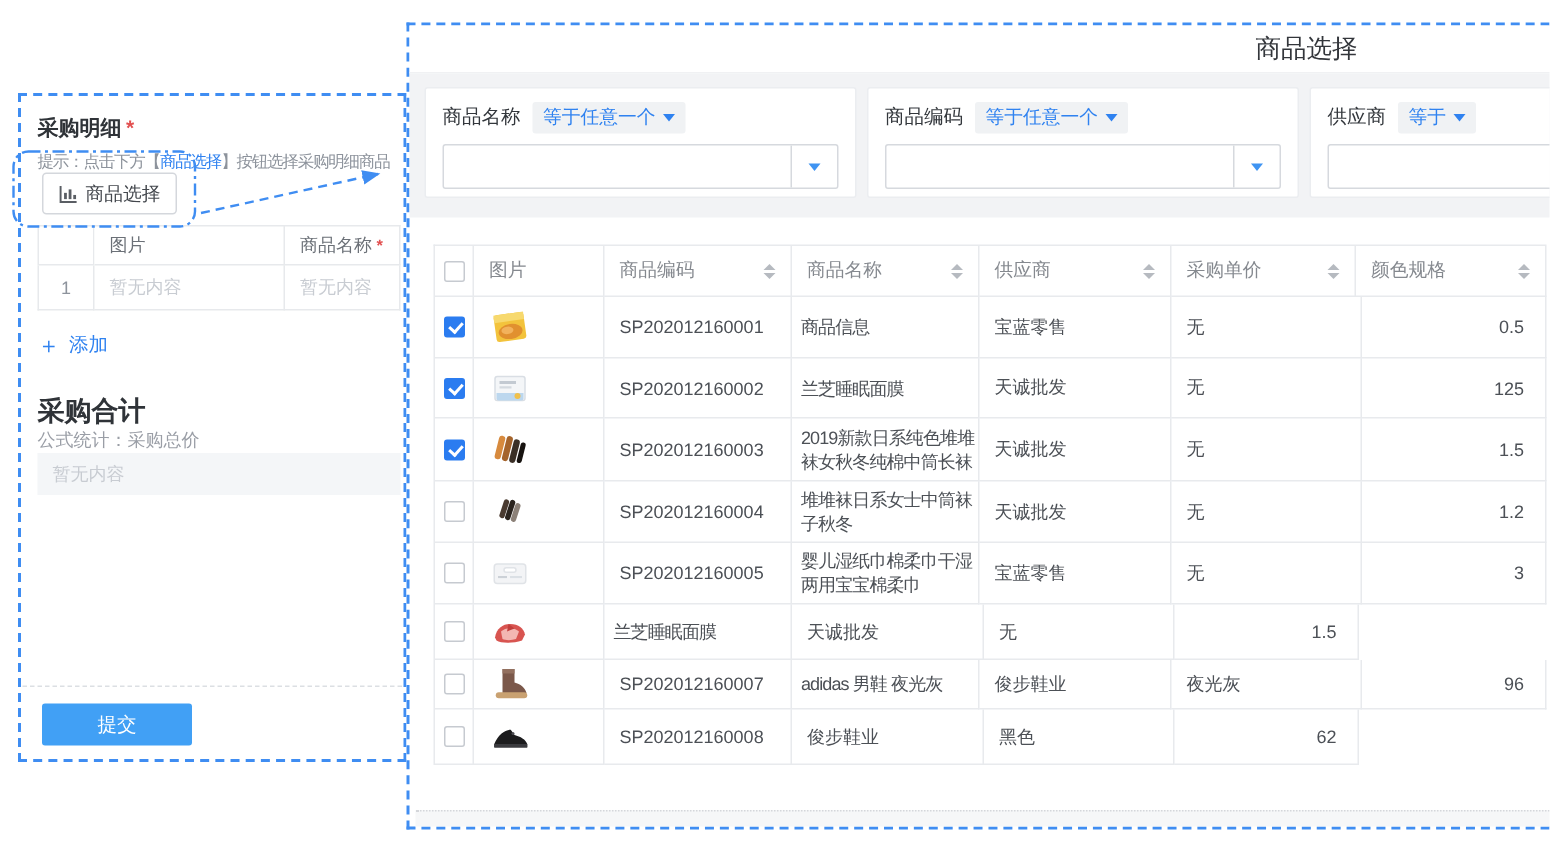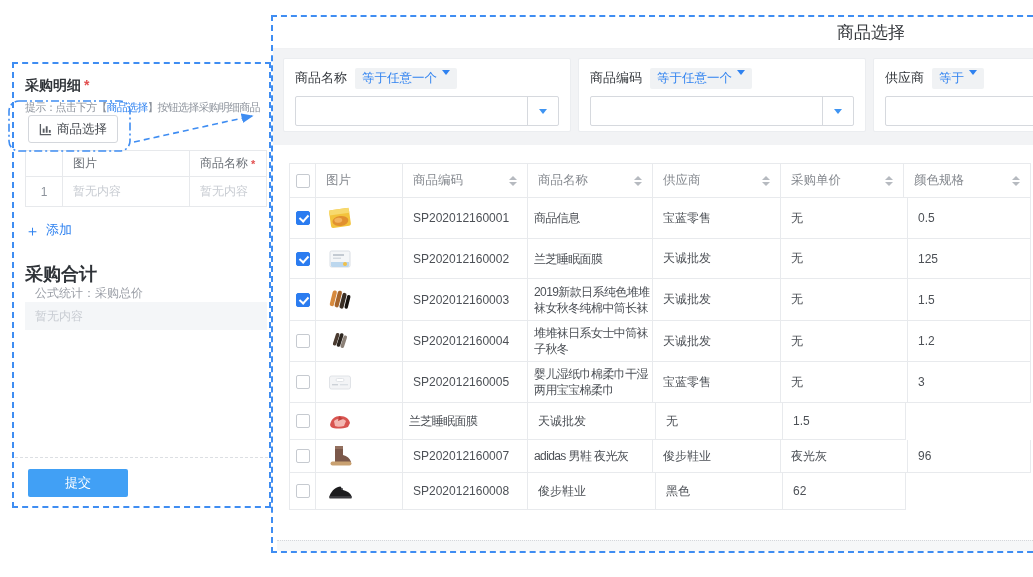--- a/index.html
+++ b/index.html
@@ -29,21 +29,21 @@
     display:flex;align-items:center;padding:0 0 0 10px;overflow:hidden;white-space:nowrap;
   }
   .lpt-row .lpt-cell:first-child{border-left:1px solid #e7e9ec;justify-content:center;padding:0;}
   .lpt-head .lpt-cell{border-top:1px solid #e7e9ec;color:#6b7077;background:#fff;height:27px;}
   .lpt-body .lpt-cell{height:30px;}
   .lpt-index{color:#8d939c;}
   .placeholder{color:#c8ccd2;}
   .add-link{position:absolute;left:11px;top:157px;color:#2f82f0;font-size:13px;display:flex;align-items:center;gap:6px;cursor:pointer;}
   .add-plus{font-size:15px;line-height:13px;}
   .lp-subtitle{position:absolute;left:11px;top:198px;font-size:18px;font-weight:bold;color:#2f3338;}
-  .lp-formula{position:absolute;left:11px;top:221px;font-size:12px;color:#9a9ea6;margin-left:10px;}
+  .lp-formula{position:absolute;left:11px;top:221px;font-size:12px;color:#9a9ea6;}
   .lp-total-box{
     position:absolute;left:11px;top:238px;width:242px;height:28px;box-sizing:border-box;
     background:#f4f6f8;color:#c8ccd2;font-size:12px;line-height:28px;padding-left:10px;
   }
   .lp-divider{position:absolute;left:1px;top:393px;width:253px;border-top:1px dashed #dcdfe3;}
   .submit-btn{
     position:absolute;left:14px;top:405px;width:100px;height:28px;background:#41a0f5;color:#fff;
     border:none;border-radius:2px;font-size:13px;cursor:pointer;font-family:inherit;
   }
   
@@ -54,21 +54,21 @@
   .dlg-titlebar{position:absolute;left:0;top:0;width:768px;height:31px;background:#fff;border-bottom:1px solid #f0f1f3;}
   .dlg-title{position:absolute;left:564px;top:0;line-height:31px;font-size:17px;color:#33363b;}
   .filter-strip{position:absolute;left:0;top:32px;width:768px;height:96px;background:#f2f3f5;overflow:hidden;}
   .filter-card{
     position:absolute;top:9px;width:288px;height:74px;box-sizing:border-box;background:#fff;
     border:1px solid #ebedf0;border-radius:2px;padding:9px 11px;
   }
   .fc-head{display:flex;align-items:center;gap:8px;height:20px;}
   .fc-label{font-size:13px;color:#33373c;}
   .fc-op{
-    display:inline-flex;gap:5px;background:#f0f2f4;border-radius:2px;
+    display:inline-flex;align-items:center;gap:5px;background:#f0f2f4;border-radius:2px;
     padding:2px 7px;color:#2f82f0;font-size:12.5px;cursor:pointer;
   }
   .caret{width:0;height:0;border-left:4.5px solid transparent;border-right:4.5px solid transparent;border-top:5.5px solid #2f82f0;display:inline-block;}
   .fc-input{
     margin-top:8px;height:30px;box-sizing:border-box;border:1px solid #d6d9de;border-radius:2px;
     background:#fff;position:relative;
   }
   .fc-suffix{
     position:absolute;right:0;top:0;width:30px;height:100%;border-left:1px solid #d6d9de;
     display:flex;align-items:center;justify-content:center;cursor:pointer;
@@ -77,21 +77,21 @@
   
   .dlg-table{position:absolute;left:16px;top:146px;border-left:1px solid #e8eaed;border-top:1px solid #e8eaed;background:#fff;}
   .dt-row{display:flex;}
   .dt-cell{
     box-sizing:border-box;border-right:1px solid #e8eaed;border-bottom:1px solid #e8eaed;
     display:flex;align-items:center;padding:0 10px;font-size:12px;color:#4c5056;overflow:hidden;
   }
   .dt-head .dt-cell{color:#85898f;font-size:12.5px;}
   .c-check{justify-content:center;padding:0;}
   .c-name{letter-spacing:-0.6px;line-height:16px;padding:0 2px 0 6px;}
-  .c-price{padding-right:14px;}
+  .c-price{justify-content:flex-end;padding-right:14px;}
   .sort{display:inline-flex;flex-direction:column;gap:2px;margin-left:auto;cursor:pointer;}
   .sort i{width:0;height:0;border-left:4px solid transparent;border-right:4px solid transparent;}
   .s-up{border-bottom:4px solid #b6bac0;}
   .s-dn{border-top:4px solid #b6bac0;}
   .cb{width:14px;height:14px;box-sizing:border-box;border:1px solid #c6cad0;border-radius:2px;background:#fff;display:inline-block;position:relative;cursor:pointer;}
   .cb.on{background:#2b7cf0;border-color:#2b7cf0;}
   .cb.on::after{content:"";position:absolute;left:4px;top:1px;width:4px;height:7px;border:solid #fff;border-width:0 2px 2px 0;transform:rotate(42deg);}
   .dlg-footer{
     position:absolute;left:4px;top:523px;width:760px;height:10px;background:#f6f7f8;
     border-top:1px dotted #d4d6da;

